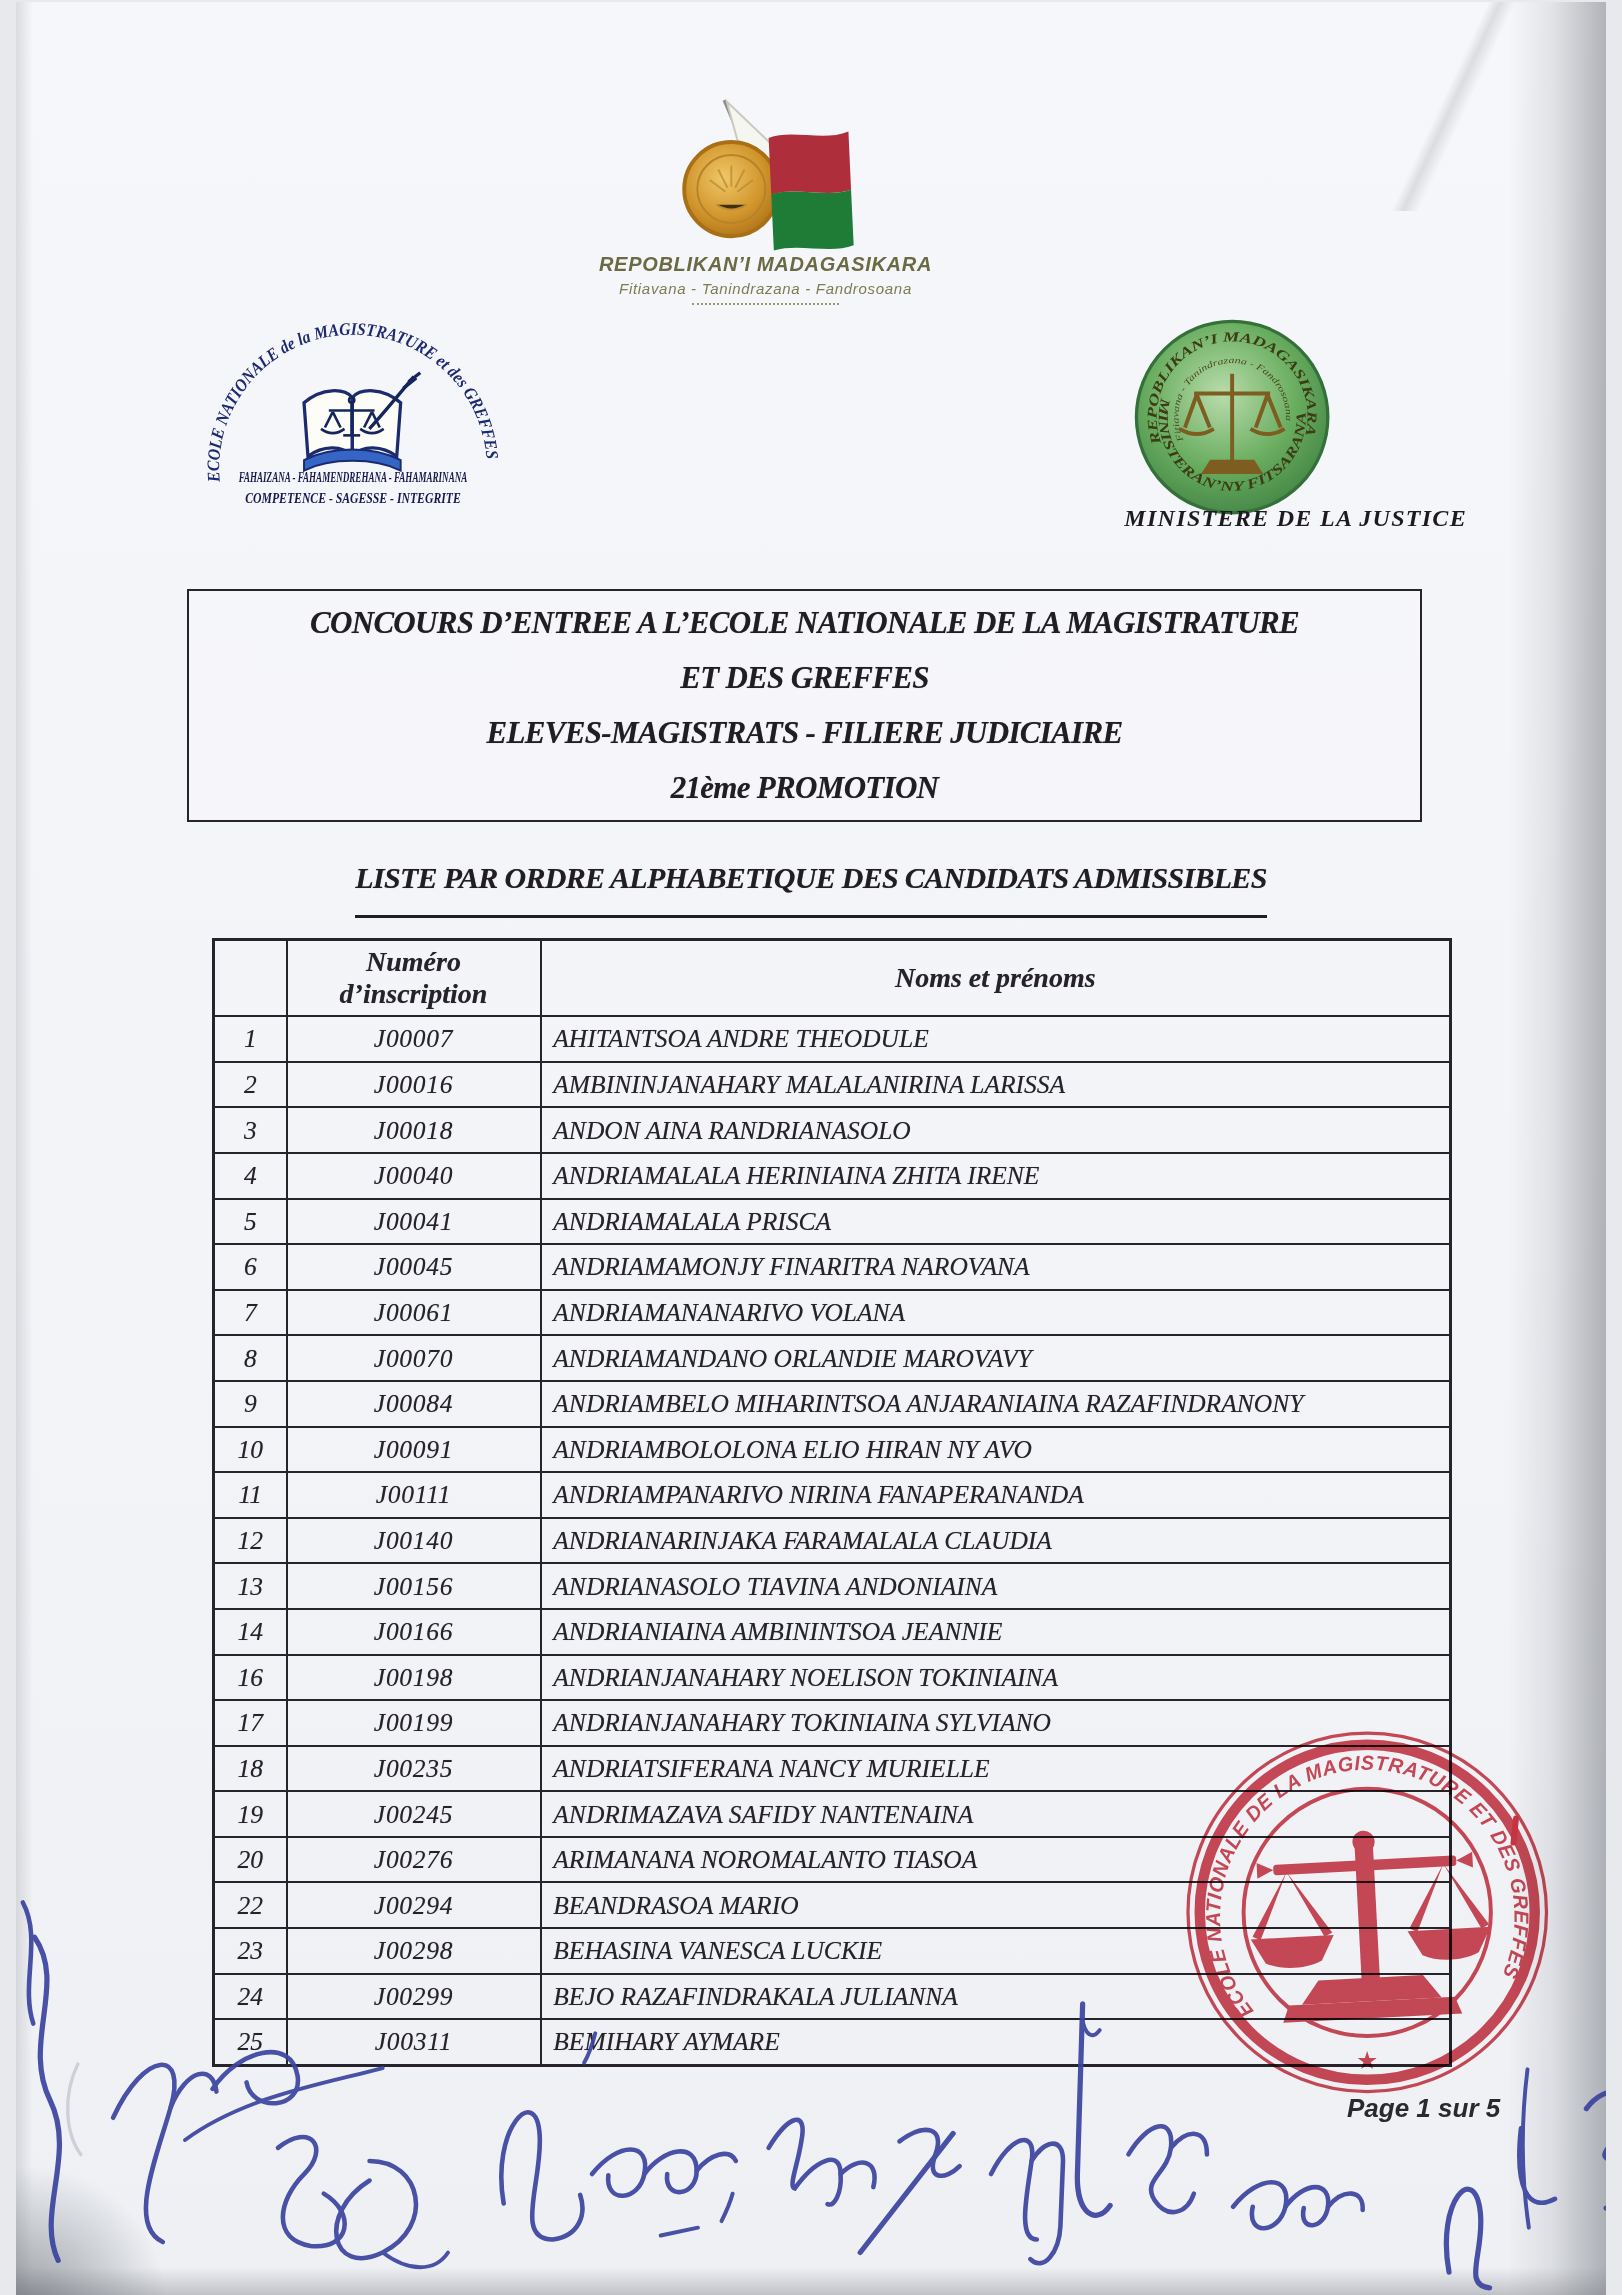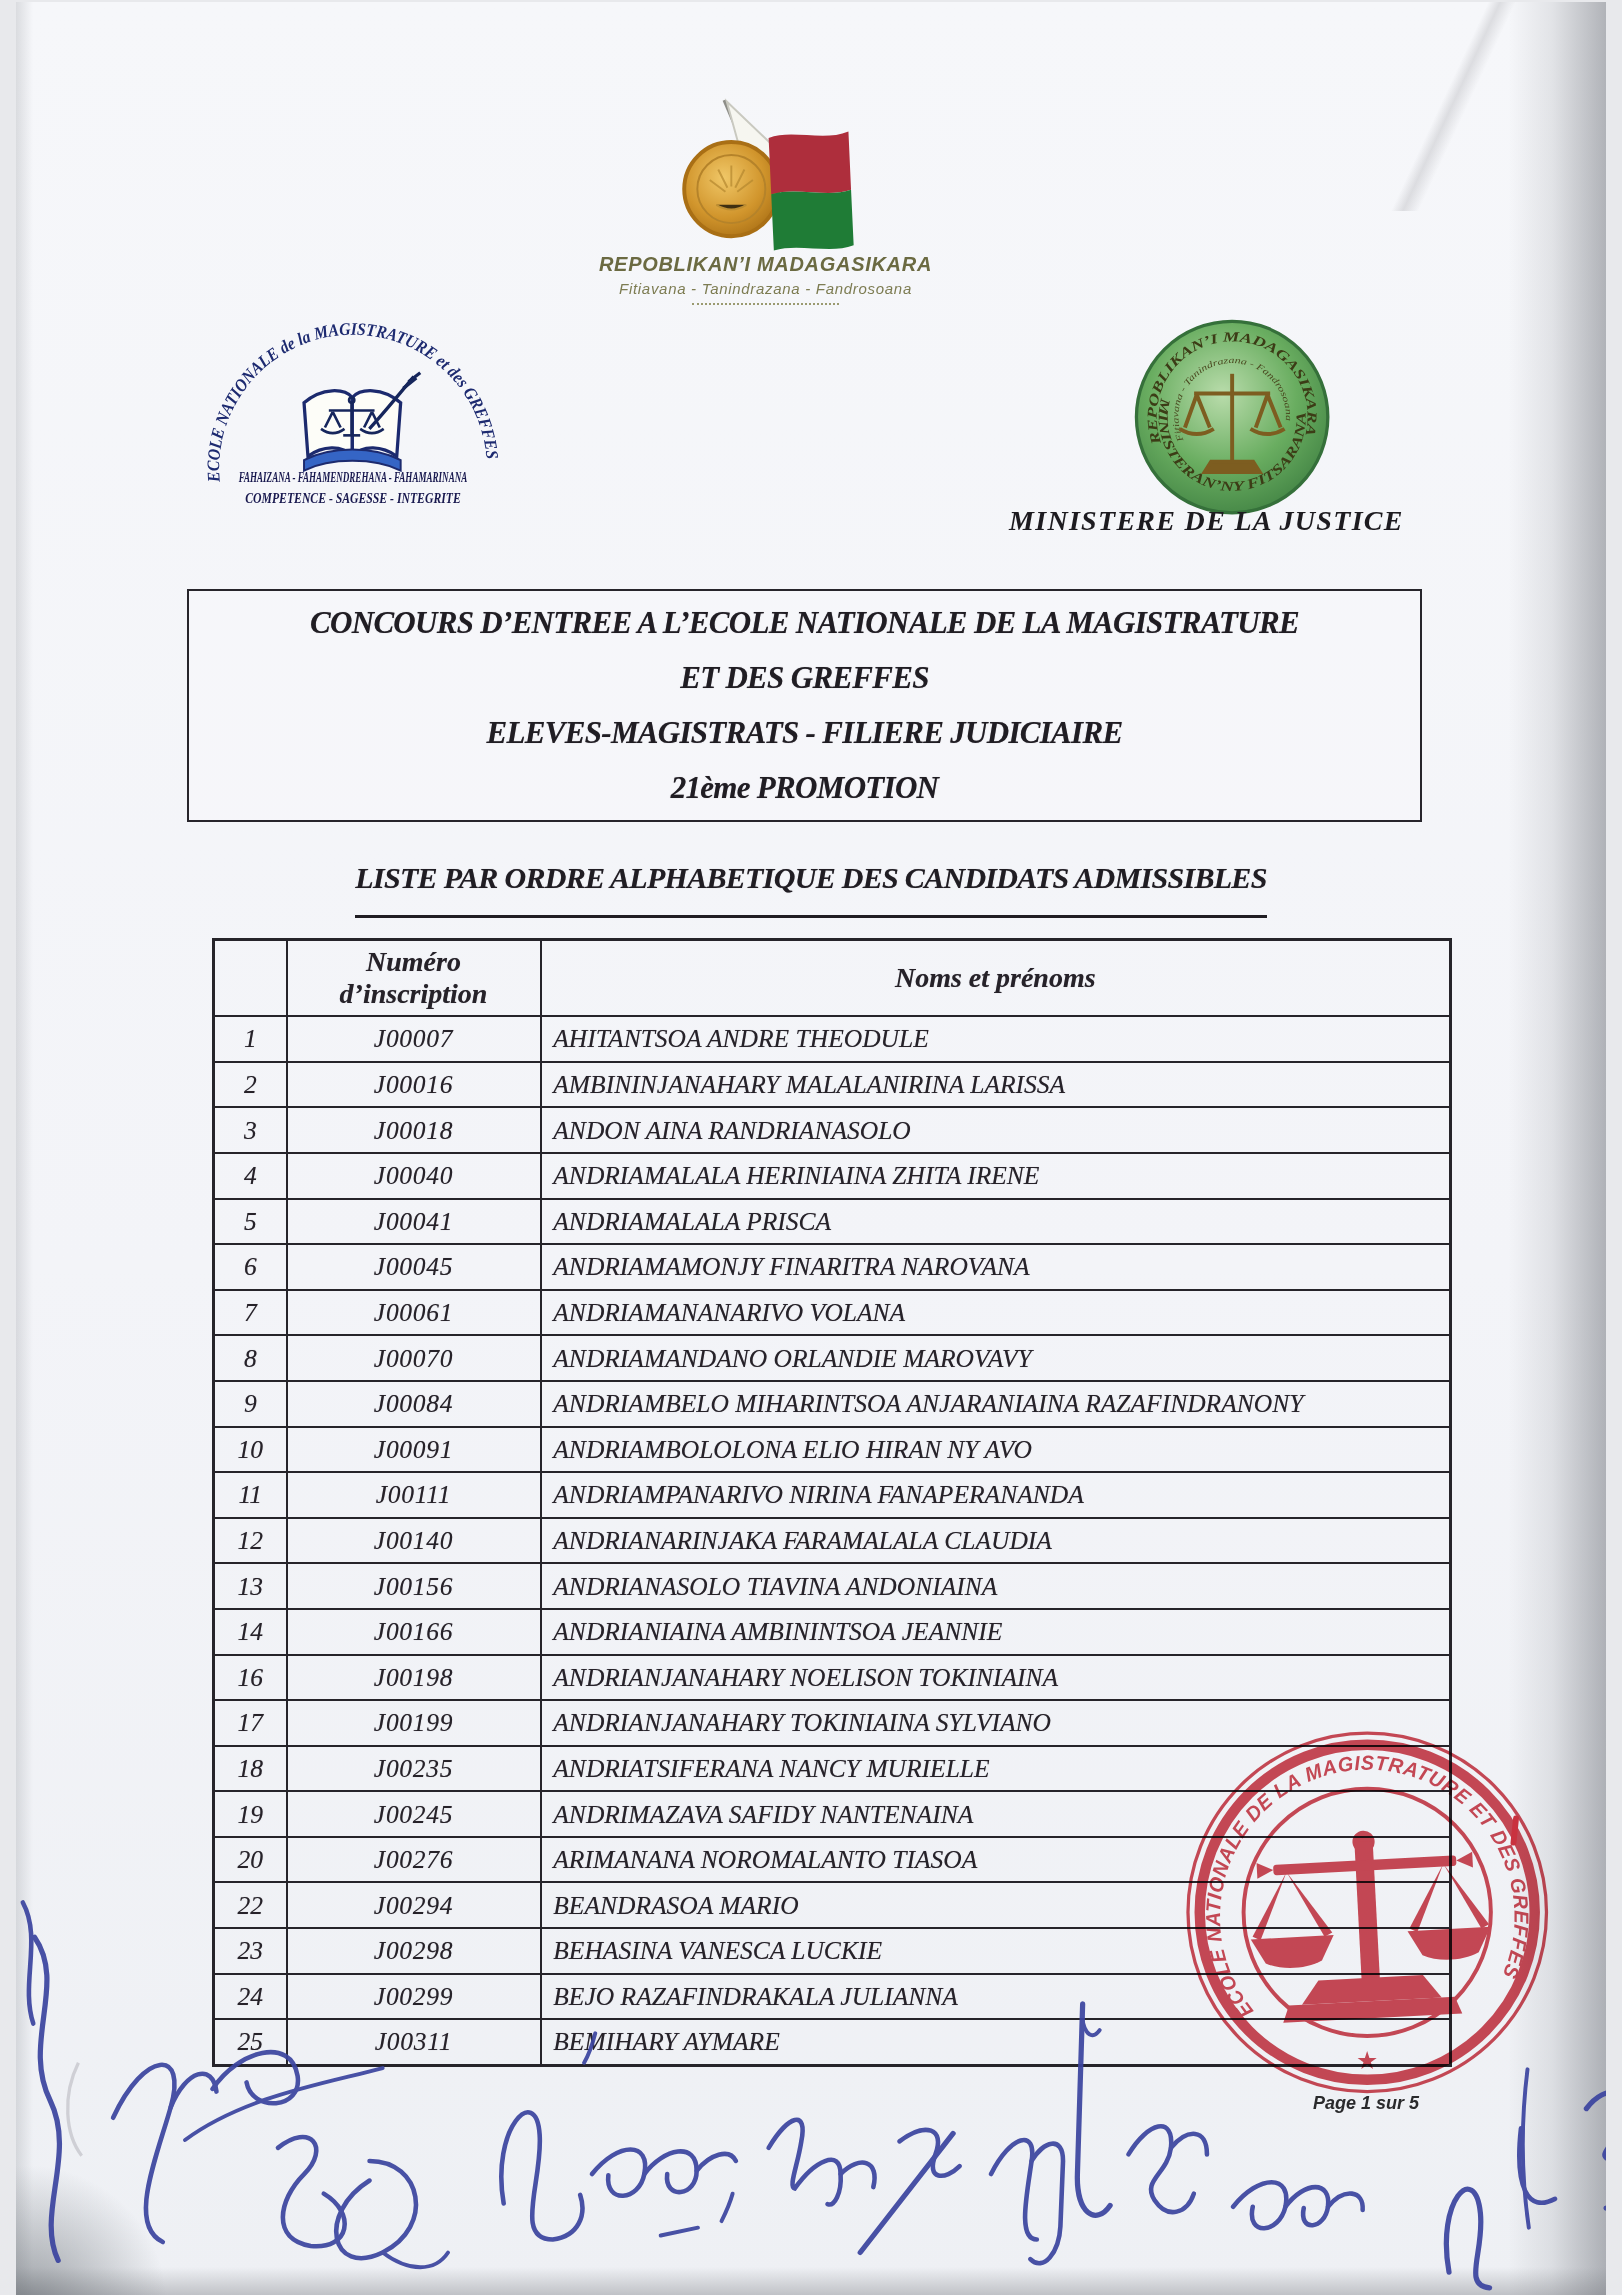--- a/index.html
+++ b/index.html
@@ -27,22 +27,22 @@
     background:linear-gradient(115deg,rgba(0,0,0,0) 46%,rgba(128,128,134,.22) 49%,rgba(0,0,0,0) 53%);}
 
   
   .emblem-text{position:absolute;left:553px;top:251px;width:393px;text-align:center;
     font-family:"Liberation Sans","DejaVu Sans",sans-serif;}
   .emblem-title{font-size:20px;font-weight:bold;color:#6b6a42;letter-spacing:0.7px;}
   .emblem-motto{font-size:15px;color:#7d7c52;margin-top:3.9px;letter-spacing:0.7px;}
   .emblem-dots{width:147px;margin:6.5px auto 0;border-bottom:2.6px dotted #9a9a70;}
 
   
-  .ministry-caption{position:absolute;left:993px;top:503px;width:458px;text-align:left;
-    font-size:28px;font-weight:bold;letter-spacing:1.3px;color:#1d1b20;}
+  .ministry-caption{position:absolute;left:993px;top:503px;width:458px;text-align:right;
+    font-size:24px;font-weight:bold;letter-spacing:1.3px;color:#1d1b20;}
 
   
   .title-box{position:absolute;left:171px;top:587px;width:1235px;height:233px;
     border:2.6px solid #27252b;box-sizing:border-box;
     display:flex;flex-direction:column;justify-content:center;align-items:center;gap:19px;
     background:rgba(255,255,255,.18);}
   .title-box div{font-size:31px;font-weight:bold;letter-spacing:-0.7px;color:#201d23;
     text-shadow:0 0 0.7px rgba(40,32,44,.55);}
 
   
@@ -58,23 +58,23 @@
     text-shadow:0 0 0.7px rgba(40,32,44,.45);}
   table.admissibles th{height:69px;font-size:28px;font-weight:bold;text-align:center;
     vertical-align:middle;line-height:1.15;padding:2.6px 6.5px;border-bottom-width:2.6px;}
   table.admissibles td{height:41px;font-size:25.5px;vertical-align:middle;line-height:1.22;}
   td.col-num{text-align:center;}
   td.col-id{text-align:center;letter-spacing:0.7px;}
   td.col-name{text-align:left;padding:1.3px 7.9px 1.3px 11.8px;}
   col.c-num{width:73px;}col.c-id{width:254px;}col.c-name{width:910px;}
 
   
-  .page-label{position:absolute;left:1297px;top:2091px;width:170px;
+  .page-label{position:absolute;left:1331px;top:2091px;width:170px;
     font-family:"Liberation Sans","DejaVu Sans",sans-serif;
-    font-size:18px;font-weight:600;color:#2a2a2c;}
+    font-size:26px;font-weight:600;color:#2a2a2c;}
 
   
   svg.overlay{position:absolute;left:0;top:0;pointer-events:none;}
   svg.corner{position:absolute;pointer-events:none;}
 </style>
 </head>
 <body>
 
 <div id="page">
 

